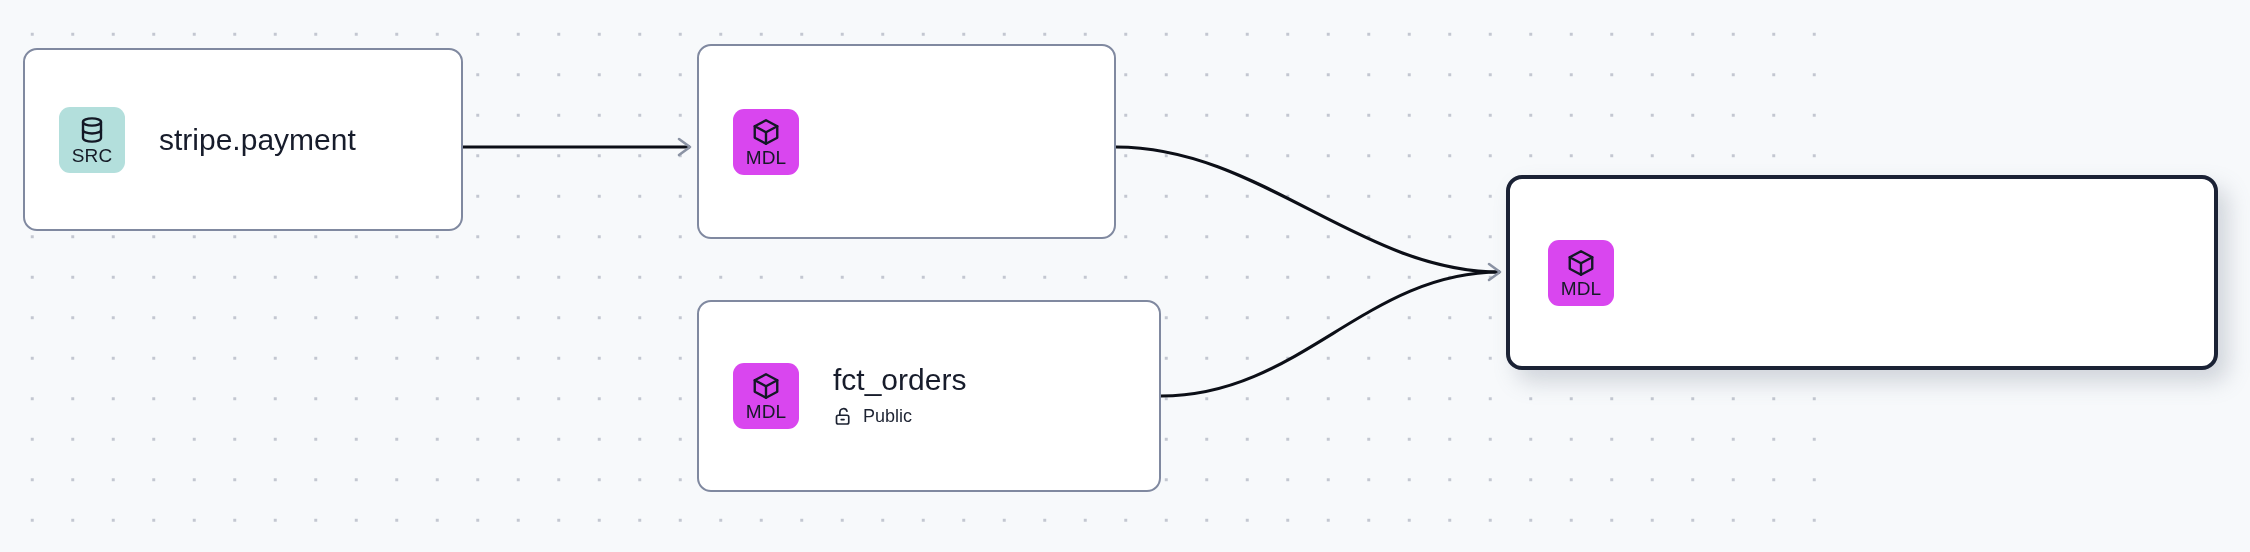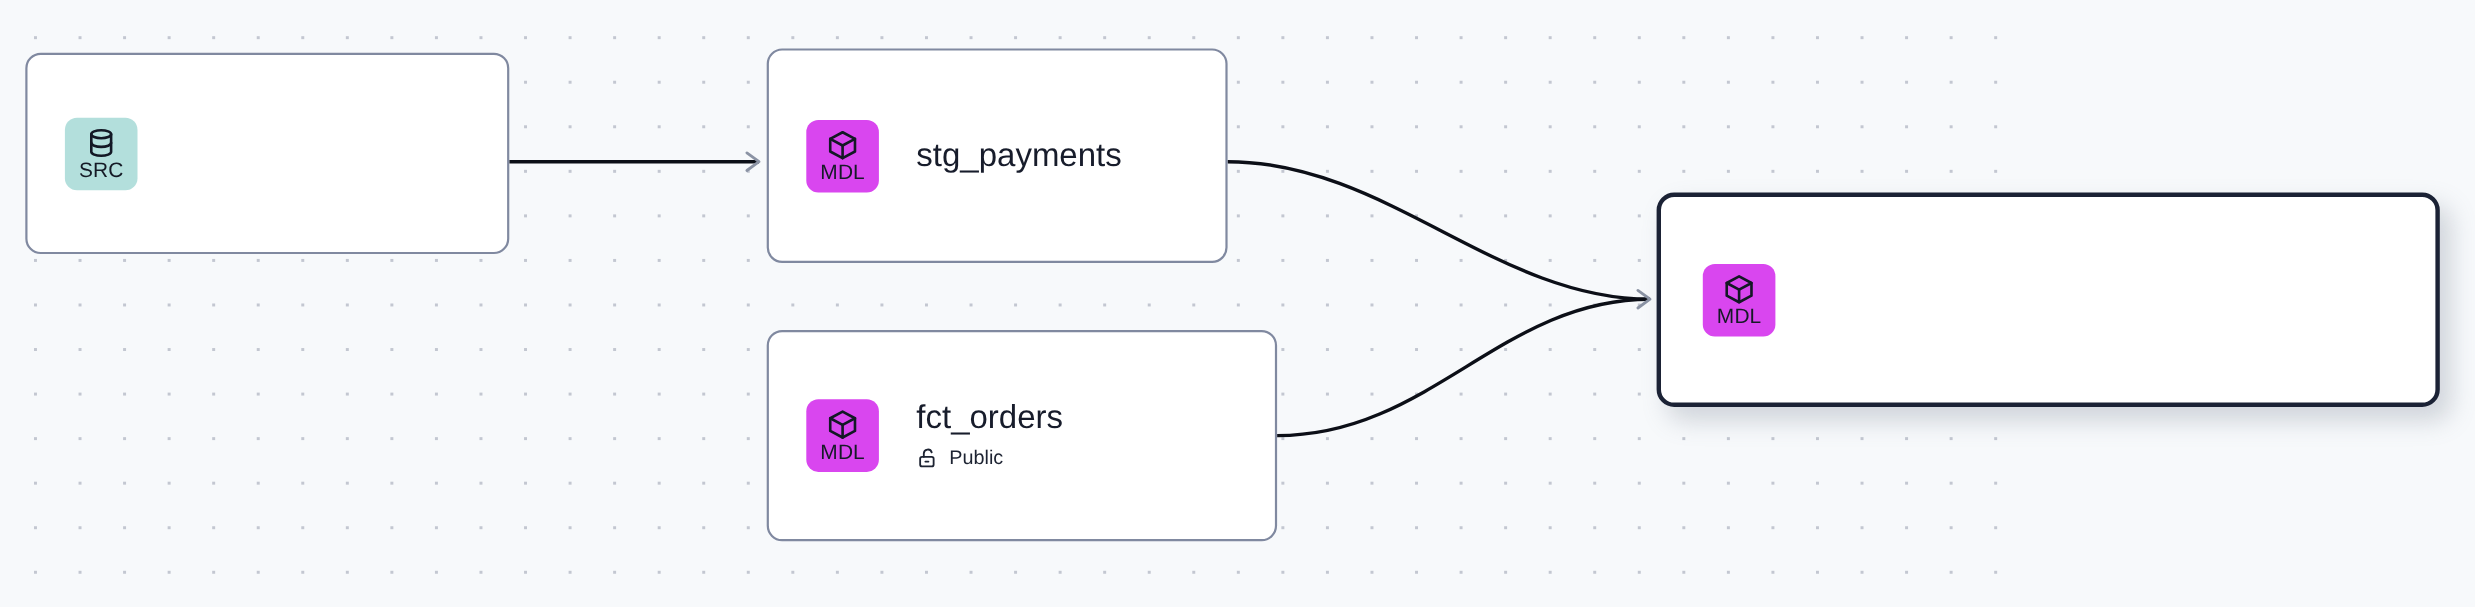--- a/index.html
+++ b/index.html
@@ -146,33 +146,33 @@
 
   <div class="node" id="node-stripe-payment">
     <div class="badge src">
       <svg width="30" height="30" viewBox="0 0 24 24" fill="none" stroke="#131825" stroke-width="1.9" stroke-linecap="round" stroke-linejoin="round">
         <ellipse cx="12" cy="5.6" rx="7.2" ry="2.9"></ellipse>
         <path d="M4.8 5.6 v12.8 c0 1.6 3.22 2.9 7.2 2.9 s7.2 -1.3 7.2 -2.9 V5.6"></path>
         <path d="M4.8 11.9 c0 1.6 3.22 2.9 7.2 2.9 s7.2 -1.3 7.2 -2.9"></path>
       </svg>
       <span class="badge-text">SRC</span>
     </div>
+    <div class="node-body">
+      <span class="node-title">stripe.payment</span>
+    </div>
   </div>
 
   <div class="node" id="node-stg-payments">
     <div class="badge mdl">
       <svg width="30" height="30" viewBox="0 0 24 24" fill="none" stroke="#131825" stroke-width="1.9" stroke-linecap="round" stroke-linejoin="round">
         <path d="M12 2.6 L21 7.4 L12 12.2 L3 7.4 Z"></path>
         <path d="M3 7.4 V16.6 L12 21.4 V12.2"></path>
         <path d="M21 7.4 V16.6 L12 21.4"></path>
       </svg>
       <span class="badge-text">MDL</span>
-    </div>
-    <div class="node-body">
-      <span class="node-title">stg_payments</span>
     </div>
   </div>
 
   <div class="node" id="node-fct-orders">
     <div class="badge mdl">
       <svg width="30" height="30" viewBox="0 0 24 24" fill="none" stroke="#131825" stroke-width="1.9" stroke-linecap="round" stroke-linejoin="round">
         <path d="M12 2.6 L21 7.4 L12 12.2 L3 7.4 Z"></path>
         <path d="M3 7.4 V16.6 L12 21.4 V12.2"></path>
         <path d="M21 7.4 V16.6 L12 21.4"></path>
       </svg>

